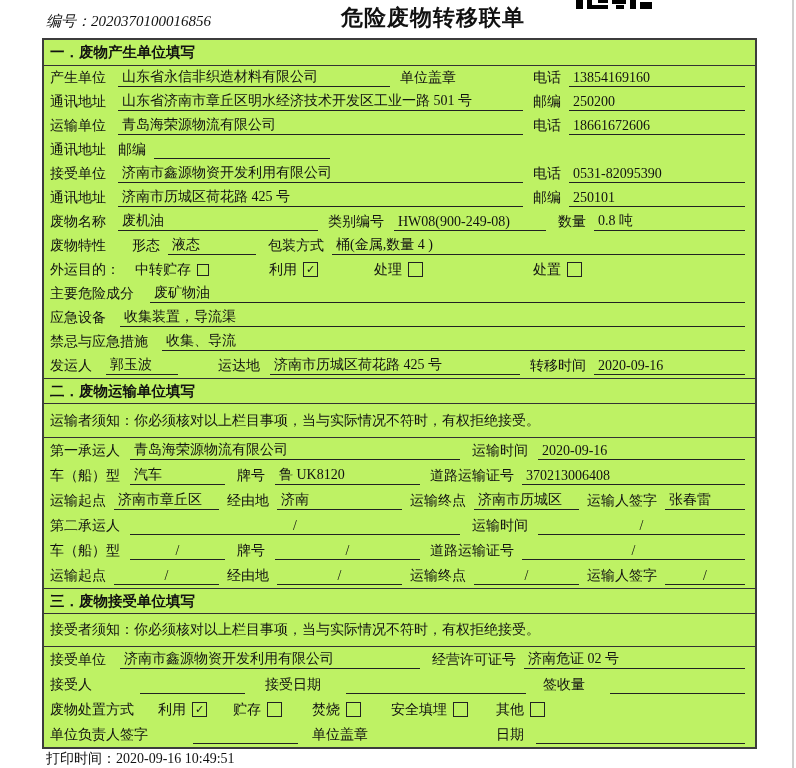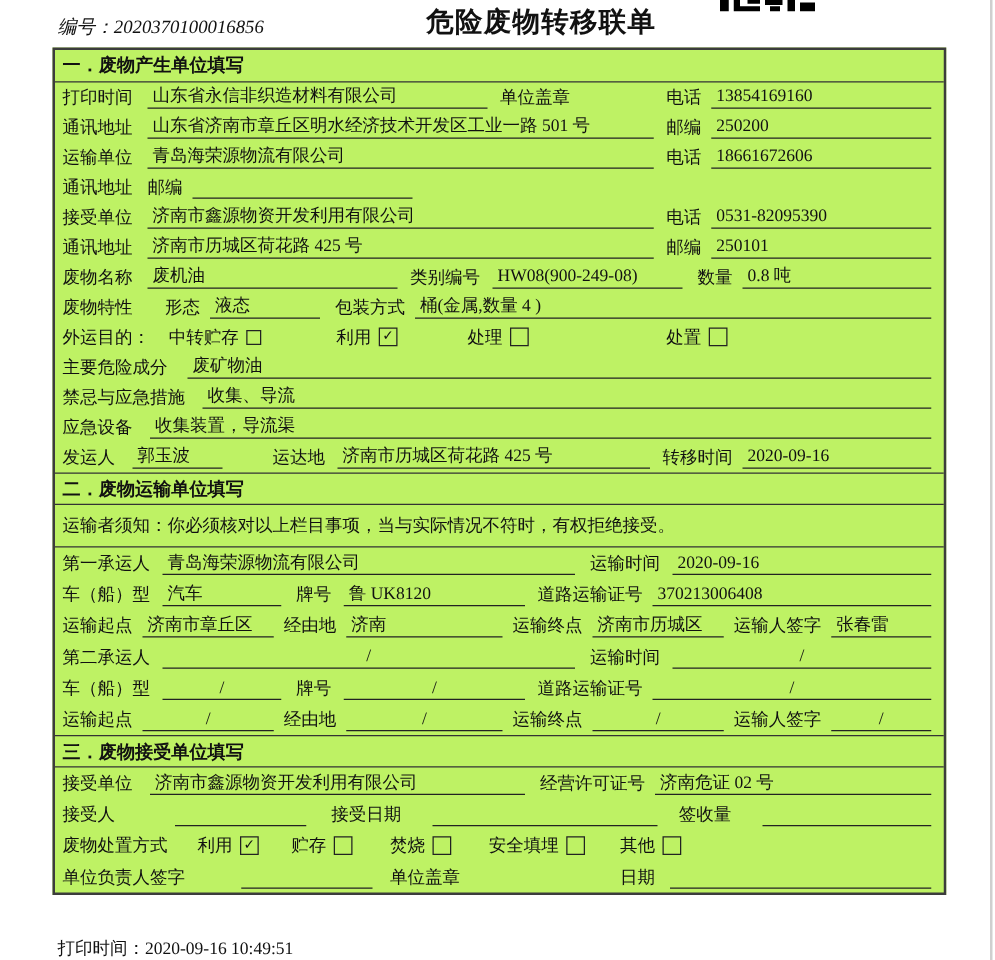--- a/index.html
+++ b/index.html
@@ -59,21 +59,21 @@
   <div class="serial">
     <span>编号：</span><span>2020370100016856</span>
   </div>
   <div class="title">危险废物转移联单</div>
 
   <div class="form">
 
     <div class="band">一．废物产生单位填写</div>
 
     <div class="r h24">
-      <span class="lbl" style="margin-right:12px">打印时间</span>
+      <span class="lbl" style="margin-right:12px">产生单位</span>
       <span class="val" style="width:272px">山东省永信非织造材料有限公司</span>
       <span class="lbl" style="margin-left:10px">单位盖章</span>
       <span class="rt">
           <span class="lbl">电话</span>
           <span class="val">13854169160</span>
         </span>
     </div>
 
     <div class="r h24">
       <span class="lbl" style="margin-right:12px">通讯地址</span>
@@ -155,27 +155,27 @@
           <span class="box"></span>
         </span>
     </div>
 
     <div class="r h24">
       <span class="lbl" style="margin-right:16px">主要危险成分</span>
       <span class="val fill">废矿物油</span>
     </div>
 
     <div class="r h24">
+      <span class="lbl" style="margin-right:14px">应急设备</span>
+      <span class="val fill">收集装置，导流渠</span>
+    </div>
+
+    <div class="r h24">
       <span class="lbl" style="margin-right:14px">禁忌与应急措施</span>
       <span class="val fill">收集、导流</span>
-    </div>
-
-    <div class="r h24">
-      <span class="lbl" style="margin-right:14px">应急设备</span>
-      <span class="val fill">收集装置，导流渠</span>
     </div>
 
     <div class="r h24">
       <span class="lbl" style="margin-right:14px">发运人</span>
       <span class="val" style="width:72px">郭玉波</span>
       <span class="lbl" style="margin-left:40px;margin-right:10px">运达地</span>
       <span class="val" style="width:250px">济南市历城区荷花路 425 号</span>
       <span class="lbl" style="margin-left:10px;margin-right:8px">转移时间</span>
       <span class="val fill">2020-09-16</span>
     </div>
@@ -231,20 +231,21 @@
       <span class="val ctr" style="width:105px">/</span>
       <span class="lbl" style="margin-left:8px;margin-right:8px">经由地</span>
       <span class="val ctr" style="width:125px">/</span>
       <span class="lbl" style="margin-left:8px;margin-right:8px">运输终点</span>
       <span class="val ctr" style="width:105px">/</span>
       <span class="lbl" style="margin-left:8px;margin-right:8px">运输人签字</span>
       <span class="val fill ctr">/</span>
     </div>
 
     <div class="band mid">三．废物接受单位填写</div>
+    <div class="note" style="height:33px">接受者须知：你必须核对以上栏目事项，当与实际情况不符时，有权拒绝接受。</div>
 
     <div class="r h25">
       <span class="lbl" style="margin-right:14px">接受单位</span>
       <span class="val" style="width:300px">济南市鑫源物资开发利用有限公司</span>
       <span class="lbl" style="margin-left:12px;margin-right:8px">经营许可证号</span>
       <span class="val fill">济南危证 02 号</span>
     </div>
 
     <div class="r h25">
       <span class="lbl">接受人</span>

